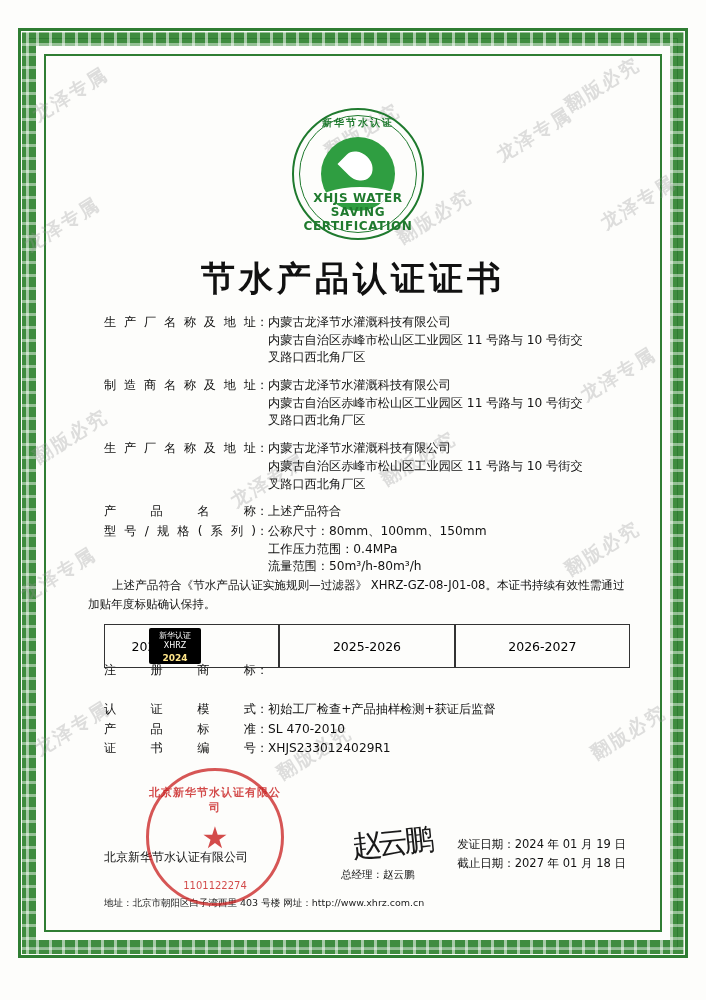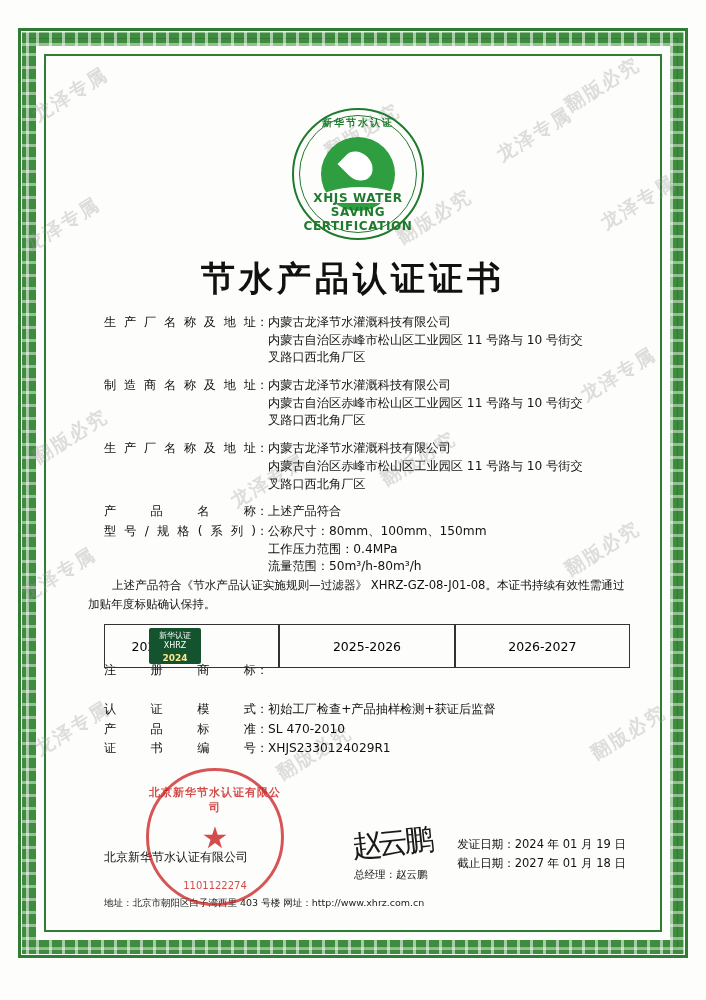--- a/index.html
+++ b/index.html
@@ -230,21 +230,21 @@
     font-size: 12.5px;
     font-family: "DejaVu Sans", sans-serif;
   }
   .ybox .label-left { margin-right: 52px; }
   .stamp-sticker {
     position: absolute;
     left: 44px;
     top: 3px;
     width: 52px;
     height: 36px;
-    background: #14532d;
+    background: #000000;
     color: #fff;
     font-size: 8px;
     text-align: center;
     line-height: 1.25;
     padding-top: 3px;
     box-sizing: border-box;
     border-radius: 2px;
   }
   .stamp-sticker .yr {
     display: block;
@@ -271,21 +271,21 @@
   .dates {
     position: absolute;
     right: 4px;
     bottom: 40px;
     font-size: 11.5px;
     line-height: 1.6;
     text-align: left;
   }
   .gm {
     position: absolute;
-    left: 250px;
+    left: 237px;
     bottom: 30px;
     font-size: 10.5px;
   }
   .sign {
     position: absolute;
     left: 248px;
     bottom: 48px;
     font-size: 30px;
     color: #1a1a1a;
     font-family: "DejaVu Serif", serif;

